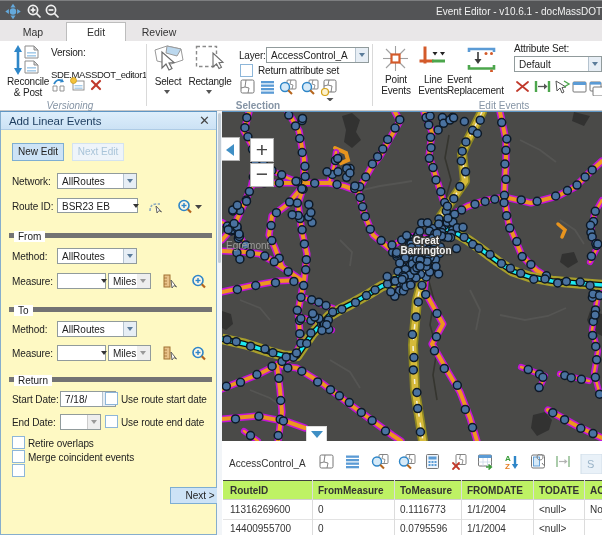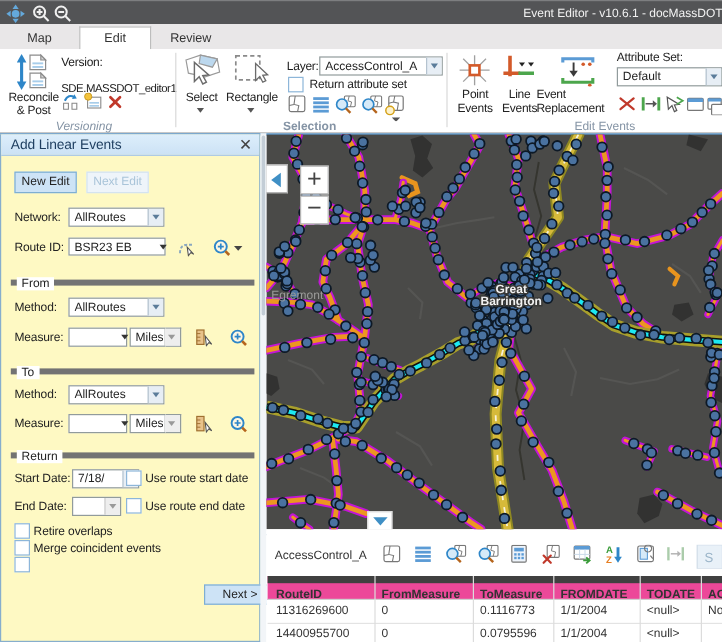--- a/index.html
+++ b/index.html
@@ -981,21 +981,21 @@
           </g>
         <line x1="3" y1="7.5" x2="9" y2="7.5" stroke="#999" stroke-width="1.2"></line>
         <path d="M8.5,5 L11.5,7.5 L8.5,10 Z" fill="#999"></path>
       </g>
 
       <rect x="262" y="0" width="21" height="20" fill="#e9f1f8" stroke="#d0dde8" stroke-width="1"></rect>
       <text x="268" y="14" font-family="Liberation Sans" font-size="11" fill="#9ab4c8">S</text>
     </svg>
   </div>
 
-  <div style="position:absolute;left:1px;top:38px;width:379px;height:20px;background:#ec4899;border-top:6px solid #404040;border-bottom:1px solid #cfcfcf;">
+  <div style="position:absolute;left:1px;top:38px;width:379px;height:20px;background:#bef264;border-top:1px solid #404040;border-bottom:1px solid #cfcfcf;">
     <div class="hcell" style="left:7px;">RouteID</div>
     <div class="hcell" style="left:95px;">FromMeasure</div>
     <div class="hcell" style="left:177px;">ToMeasure</div>
     <div class="hcell" style="left:244px;">FROMDATE</div>
     <div class="hcell" style="left:316px;">TODATE</div>
     <div class="hcell" style="left:367px;">AC</div>
   </div>
 
   <div style="position:absolute;left:1px;top:59px;width:379px;height:19px;border-bottom:1px solid #e3e3e3;">
     <div class="rcell" style="left:7px;top:3px;">11316269600</div>

